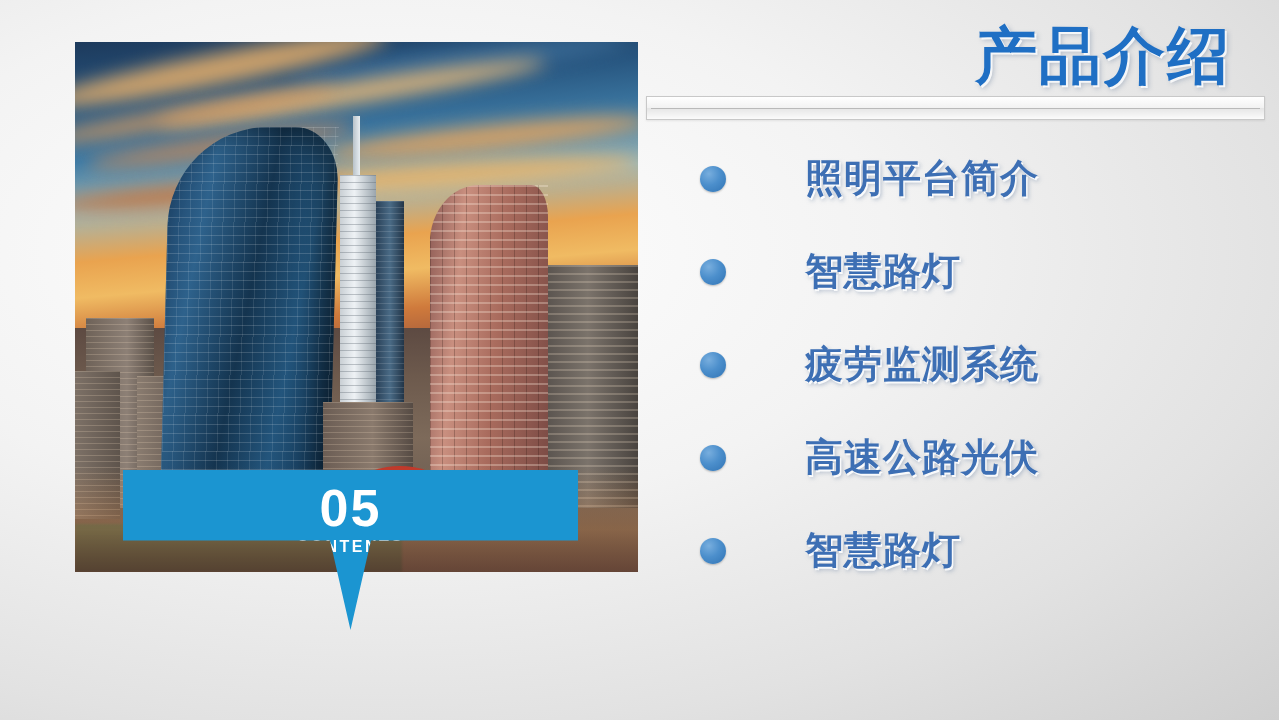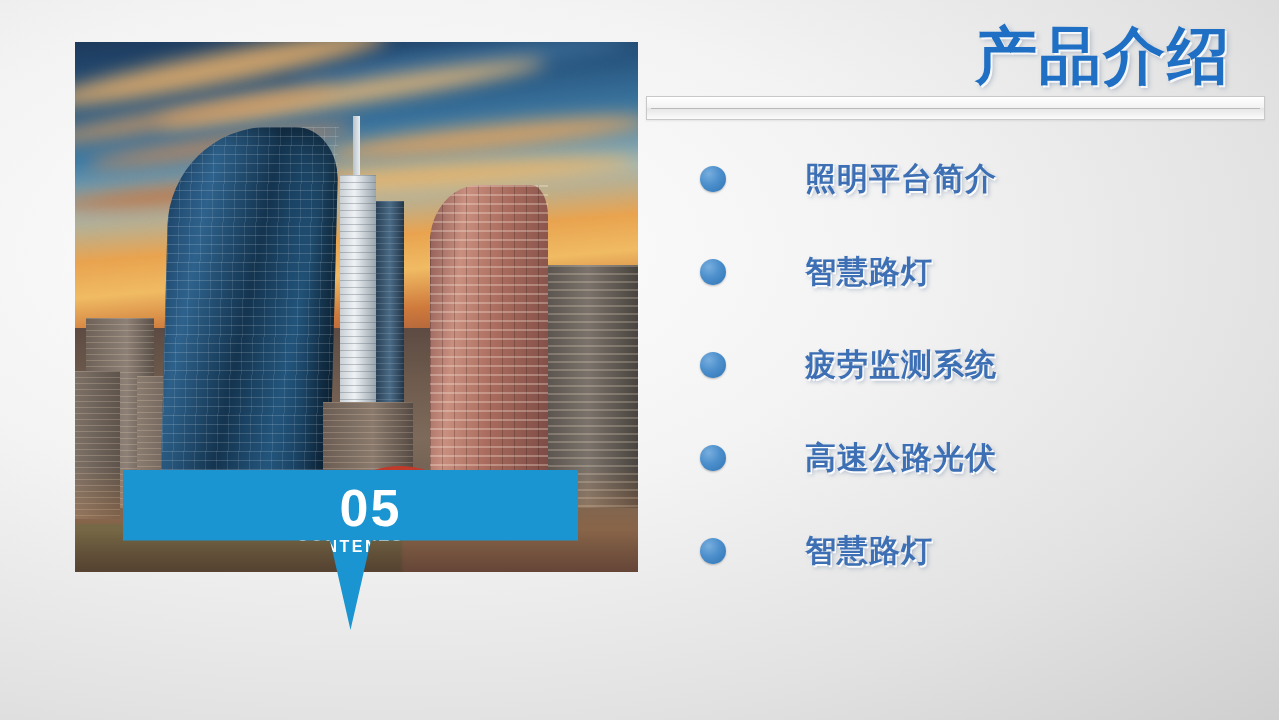--- a/index.html
+++ b/index.html
@@ -182,21 +182,20 @@
   #banner-num {
     position: absolute;
     left: 0; top: 8px;
     width: 455px;
     text-align: center;
     font-size: 52px;
     font-weight: bold;
     color: #ffffff;
     letter-spacing: 2px;
     font-family: "Liberation Sans", sans-serif;
-    margin-left: 20px;
   }
   #banner-sub-wrap {
     position: absolute;
     left: 0; top: 68px;
     width: 455px;
     display: flex;
     align-items: center;
     justify-content: center;
     gap: 9px;
   }
@@ -258,21 +257,21 @@
   .bullet {
     width: 26px;
     height: 26px;
     border-radius: 50%;
     background: radial-gradient(circle at 34% 30%, #78aede 0%, #4c8fcc 45%, #3073b4 100%);
     box-shadow: 0 1px 2px rgba(0,0,0,.25);
     flex: 0 0 auto;
   }
   .row-label {
     margin-left: 79px;
-    font-size: 31px;
+    font-size: 38px;
     font-weight: bold;
     color: #3d6fb4;
     letter-spacing: 1px;
     text-shadow: 1.5px 1.5px 0 rgba(255,255,255,.9), 2.5px 2.5px 4px rgba(120,140,170,.55);
     font-family: "DejaVu Sans", sans-serif;
     white-space: nowrap;
   }
   .row-label.highlight {
     color: #e8151b;
     text-shadow: 1.5px 1.5px 0 rgba(255,255,255,.9), 2.5px 2.5px 4px rgba(170,120,120,.5);

